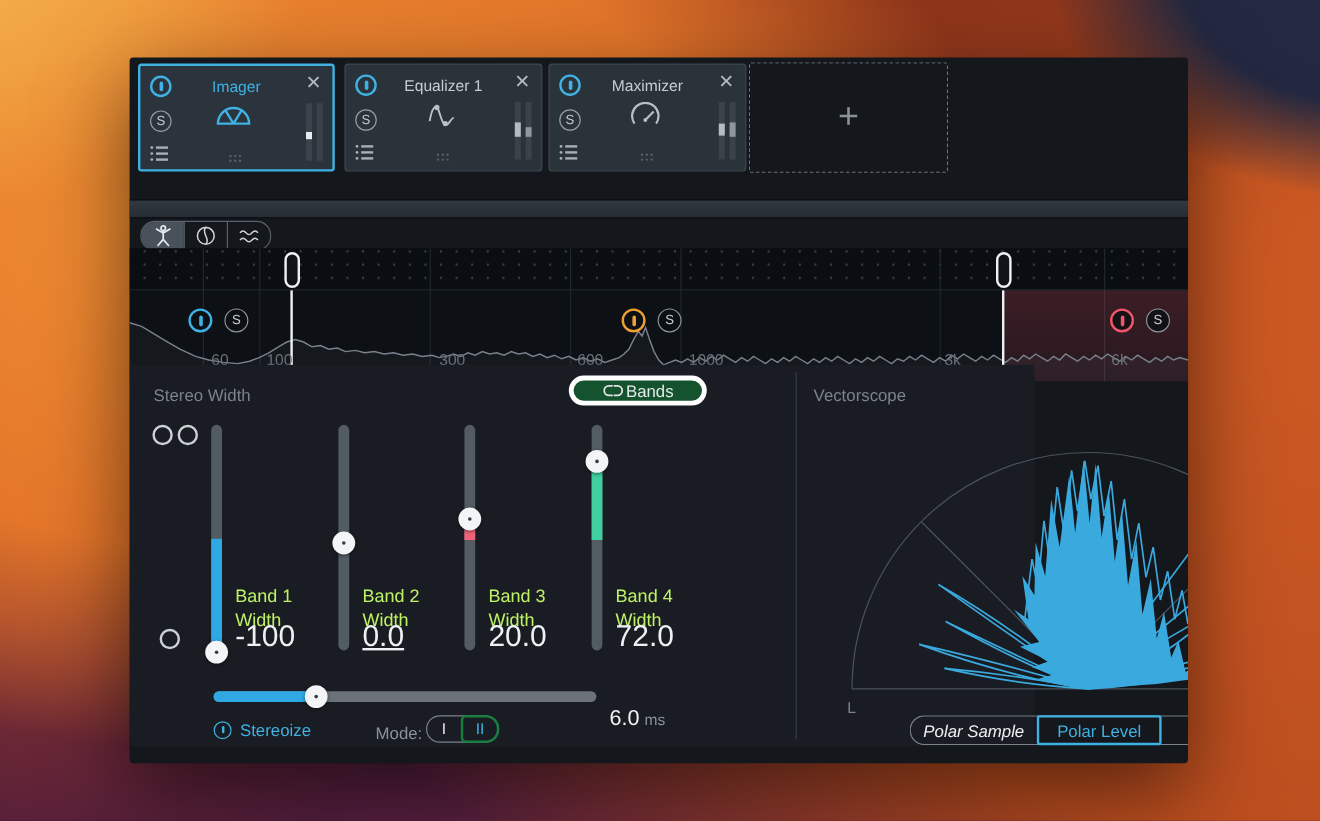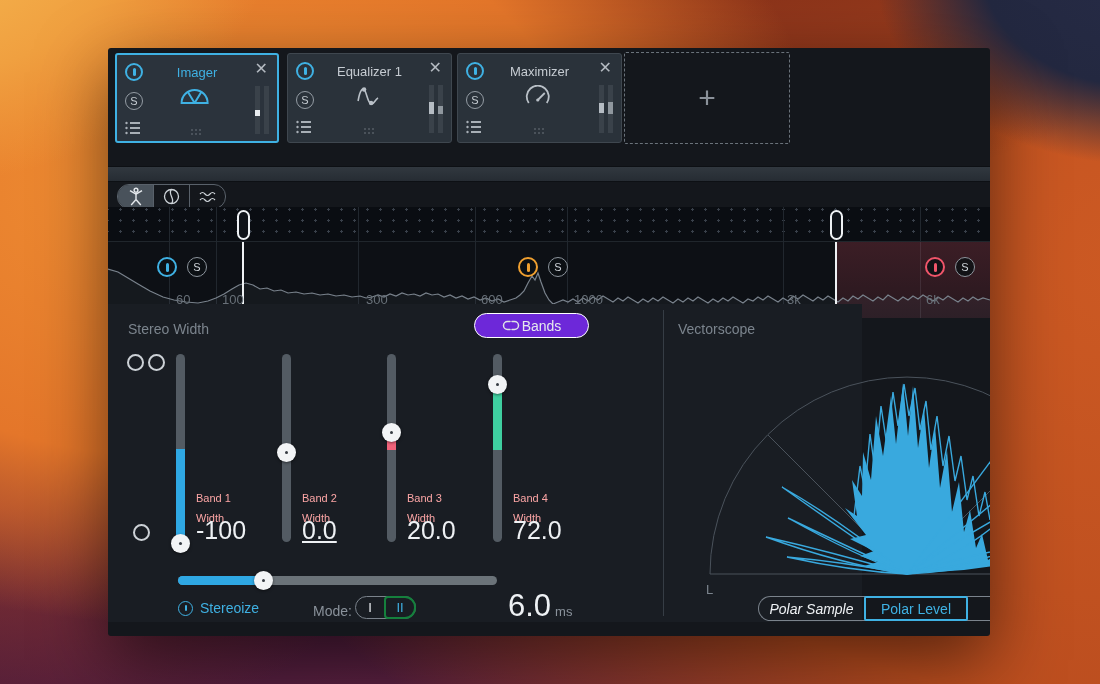--- a/index.html
+++ b/index.html
@@ -78,53 +78,53 @@
   .bicon.p{border:2px solid;}
   .bicon.p .bar{width:3px;height:9px;border-radius:2px;}
   .bicon.s{border:1.5px solid #8d959d;color:#ced3d8;font-size:11px;}
   .flabel{position:absolute;top:85px;font-size:13px;color:#687078;}
 
   
   .main{left:0;top:256px;width:754px;height:318px;background:#191d23;}
   .vdivider{position:absolute;left:555px;top:6px;width:1px;height:306px;background:#363d45;}
   .sec-title{position:absolute;font-size:14px;color:#7b848d;}
   .bands-btn{position:absolute;left:366px;top:9px;width:115px;height:25px;
-    border:1px solid #ffffff;border-radius:13px;background:#6d28d9;
+    border:4px solid #ffffff;border-radius:13px;background:#14532d;
     display:flex;align-items:center;justify-content:center;gap:2px;
     color:#e6eaed;font-size:14px;box-sizing:border-box;}
   .ring{border-radius:50%;box-sizing:border-box;border:2.2px solid #ccd1d6;
     width:17px;height:17px;display:inline-block;}
   .wide-ic{position:absolute;left:19px;top:50px;display:flex;gap:4px;}
   .mono-ic{position:absolute;left:25px;top:220px;}
   .vtrack{position:absolute;top:50px;width:9px;height:188px;border-radius:5px;
     background:#535b63;}
   .vfill{position:absolute;left:0;width:9px;}
   .handle{position:absolute;width:19px;height:19px;border-radius:50%;
     background:#f2f4f6;box-shadow:0 1px 3px rgba(0,0,0,.5);}
   .handle:after{content:"";position:absolute;left:8px;top:8px;width:3px;height:3px;
     border-radius:50%;background:#353b42;}
-  .bandlab{position:absolute;top:184px;font-size:11px;color:#fca5a5;line-height:20px;}
+  .bandlab{position:absolute;top:184px;font-size:15px;color:#bef264;line-height:20px;}
   .bandval{position:absolute;top:212px;font-size:25px;color:#eef1f4;}
   .htrack{position:absolute;left:70px;top:272px;width:319px;height:9px;
     border-radius:5px;background:#6b7379;}
   .hfill{position:absolute;left:0;top:0;height:9px;border-radius:5px 0 0 5px;background:#2fa8e4;}
   .ster-row{position:absolute;left:70px;top:296px;display:flex;align-items:center;gap:7px;
     color:#3fb1e3;font-size:14px;}
   .spow{width:15px;height:15px;border-radius:50%;border:1.5px solid #3fb1e3;
     box-sizing:border-box;display:flex;align-items:center;justify-content:center;}
   .spow .bar{width:2px;height:6px;border-radius:1px;background:#3fb1e3;}
   .mode-lab{position:absolute;left:205px;top:299px;font-size:14px;color:#8a929b;}
   .mode-pill{position:absolute;left:247px;top:292px;width:61px;height:23px;
     border:1px solid #7b838c;border-radius:12px;display:flex;box-sizing:border-box;}
   .mseg{flex:1;display:flex;align-items:center;justify-content:center;
     font-size:13px;color:#e9edf0;}
   .mseg.sel{border:2px solid #15803d;border-radius:4px 11px 11px 4px;
     color:#3fb1e3;margin:-1px -1px -1px 0;box-sizing:border-box;}
   .delay{position:absolute;left:400px;top:284px;display:flex;align-items:baseline;gap:4px;}
-  .delay .num{font-size:31px;color:#eef1f4;}
+  .delay .num{font-size:18px;color:#eef1f4;}
   .delay .unit{font-size:13px;color:#8a929b;}
   .vs-svg{position:absolute;left:556px;top:0;width:326px;height:318px;}
   .l-lab{position:absolute;left:598px;top:278px;font-size:13px;color:#7b848d;}
   .polar-pill{position:absolute;left:650px;top:292px;width:232px;height:25px;
     border:1px solid #7b838c;border-right:none;border-radius:13px 0 0 13px;
     display:flex;box-sizing:border-box;}
   .pseg{display:flex;align-items:center;justify-content:center;font-size:14px;}
   .pseg.sample{width:105px;color:#eef1f4;font-style:italic;}
   .pseg.level{width:104px;border:2px solid #3fb1e3;color:#3fb1e3;border-radius:2px;
     margin:-1px 0;box-sizing:border-box;}

